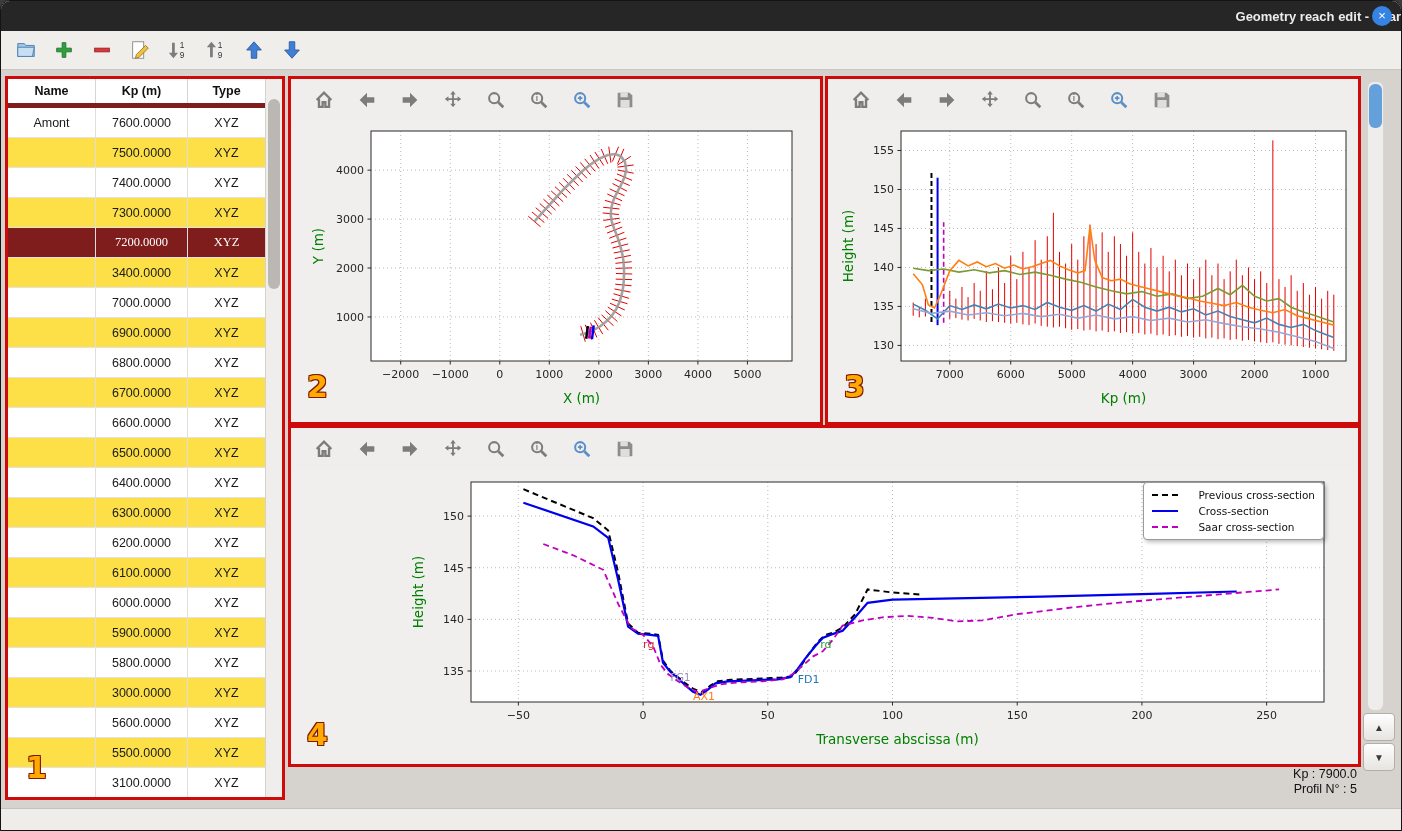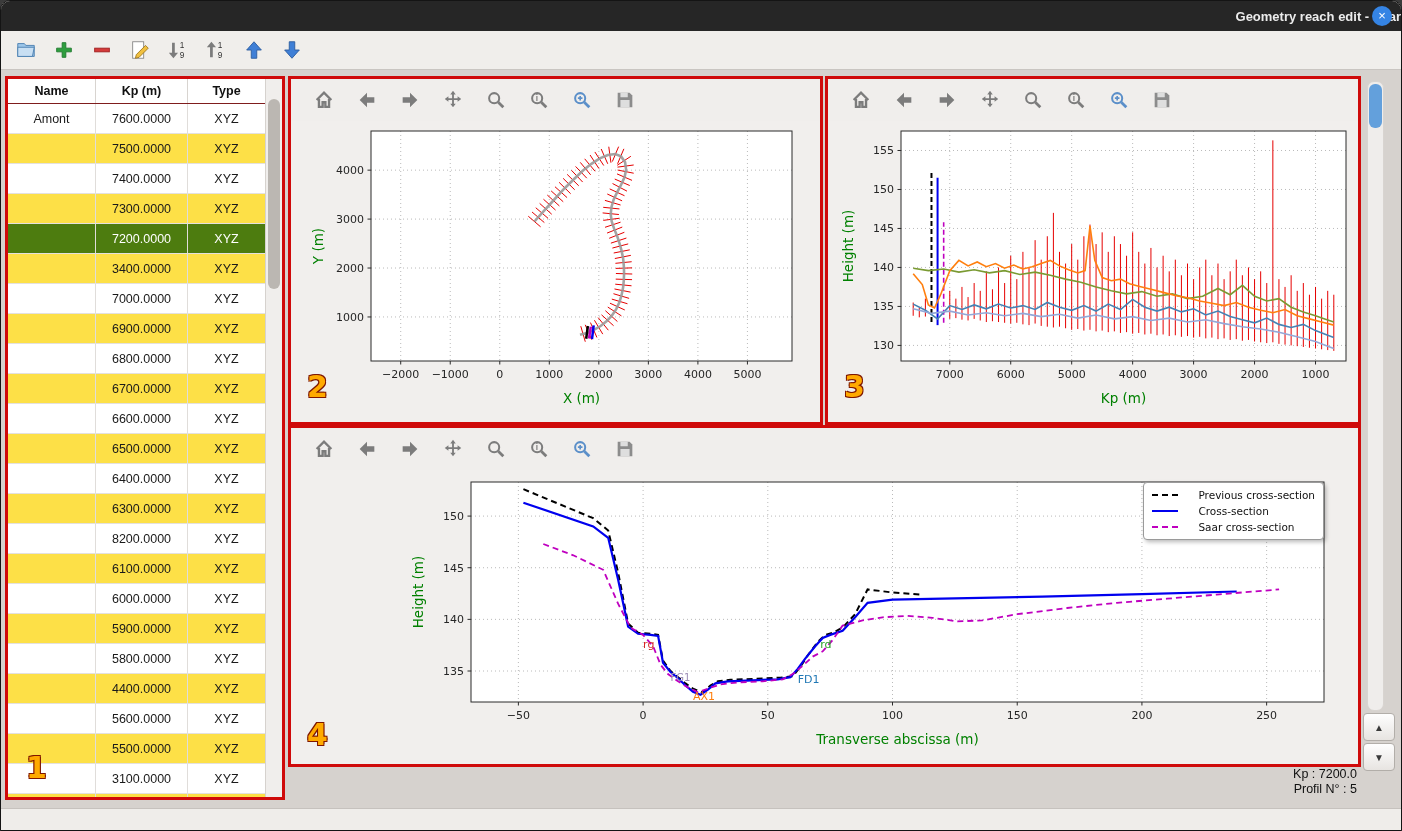--- a/index.html
+++ b/index.html
@@ -22,26 +22,26 @@
   #panel-plan{left:287px;top:7px;width:535px;height:349px;display:flex;flex-direction:column;}
   #panel-profile{left:824px;top:7px;width:536px;height:349px;display:flex;flex-direction:column;}
   #panel-cross{left:287px;top:356px;width:1073px;height:342px;display:flex;flex-direction:column;}
   .panel-num{position:absolute;font-family:"DejaVu Sans",sans-serif;font-weight:bold;font-size:30px;color:#ffaa00;
              text-shadow:1px 1px 0 #7e1600,-1px -1px 0 #7e1600,1px -1px 0 #7e1600,-1px 1px 0 #7e1600;z-index:5;}
   #panel-table .panel-num{left:18px;bottom:12px;}
   #panel-plan .panel-num,#panel-profile .panel-num{left:16px;bottom:18px;}
   #panel-cross .panel-num{left:16px;bottom:12px;}
   
   .table-wrap{position:absolute;left:0;top:0;right:16px;bottom:0;overflow:hidden;}
-  .t-head{display:flex;height:24px;background:#ffffff;border-bottom:1px solid #7f1d1d;}
+  .t-head{display:flex;height:24px;background:#ffffff;border-bottom:5px solid #7f1d1d;}
   .th{font-size:12.5px;font-weight:bold;display:flex;align-items:center;justify-content:center;
       border-right:1px solid #d8d4d0;box-sizing:border-box;color:#111;}
   .tr{display:flex;height:30px;box-sizing:border-box;border-bottom:1px solid #e4e1de;background:#fff;}
   .tr.alt{background:#fde047;}
-  .tr.selected{background:#4d7c0f;}
+  .tr.selected{background:#7f1d1d;font-family:Liberation Serif, serif;}
   .tr.selected .td{color:#fff;}
   .td{font-size:12.5px;color:#1a1a1a;display:flex;align-items:center;justify-content:center;
       border-right:1px solid #e0ddda;box-sizing:border-box;}
   .c-name{width:88px;} .c-kp{width:92px;} .c-type{width:78px;}
   .t-scroll{position:absolute;right:0;top:0;width:16px;bottom:0;background:#f0eeec;border-left:1px solid #d6d2ce;}
   .t-thumb{position:absolute;left:2px;right:2px;top:20px;height:190px;background:#bbb7b2;border-radius:6px;}
   
   .plot-toolbar{height:42px;min-height:42px;display:flex;align-items:center;gap:17px;padding:0 0 0 20px;
                 background:#f0eeec;}
   .figure{position:relative;flex:1;overflow:hidden;}
@@ -196,21 +196,21 @@
               <div class="td c-kp">6400.0000</div>
               <div class="td c-type">XYZ</div>
             </div>
             <div class="tr alt">
               <div class="td c-name"></div>
               <div class="td c-kp">6300.0000</div>
               <div class="td c-type">XYZ</div>
             </div>
             <div class="tr">
               <div class="td c-name"></div>
-              <div class="td c-kp">8200.0000</div>
+              <div class="td c-kp">6200.0000</div>
               <div class="td c-type">XYZ</div>
             </div>
             <div class="tr alt">
               <div class="td c-name"></div>
               <div class="td c-kp">6100.0000</div>
               <div class="td c-type">XYZ</div>
             </div>
             <div class="tr">
               <div class="td c-name"></div>
               <div class="td c-kp">6000.0000</div>
@@ -221,21 +221,21 @@
               <div class="td c-kp">5900.0000</div>
               <div class="td c-type">XYZ</div>
             </div>
             <div class="tr">
               <div class="td c-name"></div>
               <div class="td c-kp">5800.0000</div>
               <div class="td c-type">XYZ</div>
             </div>
             <div class="tr alt">
               <div class="td c-name"></div>
-              <div class="td c-kp">4400.0000</div>
+              <div class="td c-kp">3000.0000</div>
               <div class="td c-type">XYZ</div>
             </div>
             <div class="tr">
               <div class="td c-name"></div>
               <div class="td c-kp">5600.0000</div>
               <div class="td c-type">XYZ</div>
             </div>
             <div class="tr alt">
               <div class="td c-name"></div>
               <div class="td c-kp">5500.0000</div>
@@ -754,20 +754,20 @@
       <div class="panel-num">4</div>
     </div>
 
     <div class="v-scrollbar">
       <div class="v-thumb"></div>
     </div>
     <div class="spin-btn" id="spin-up">▲</div>
     <div class="spin-btn" id="spin-down">▼</div>
 
     <div class="status-info">
-      <div>Kp : 7200.0</div>
+      <div>Kp : 7900.0</div>
       <div>Profil N° : 5</div>
     </div>
 
   </div>
 
   <div class="statusbar"></div>
 </div>
 
 </body></html>

